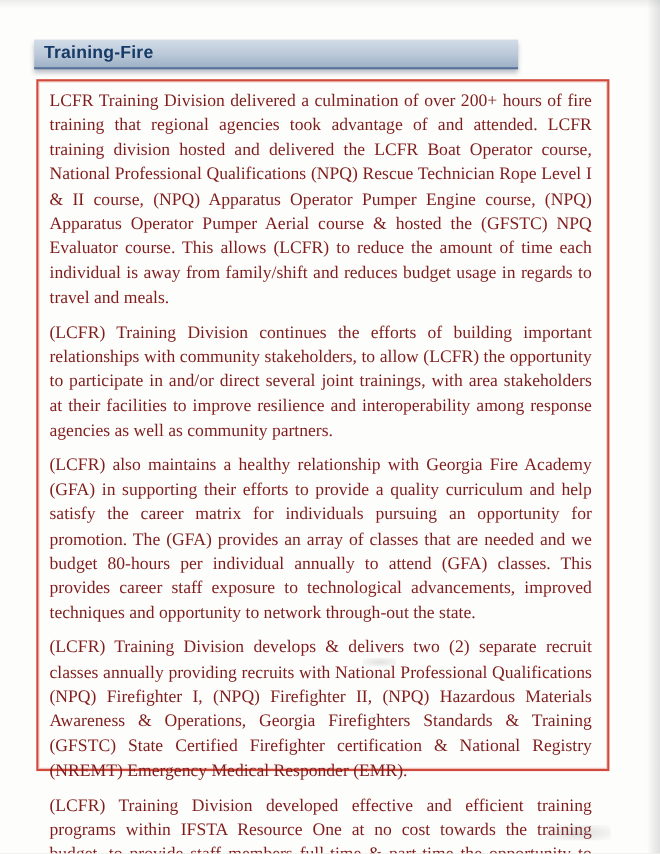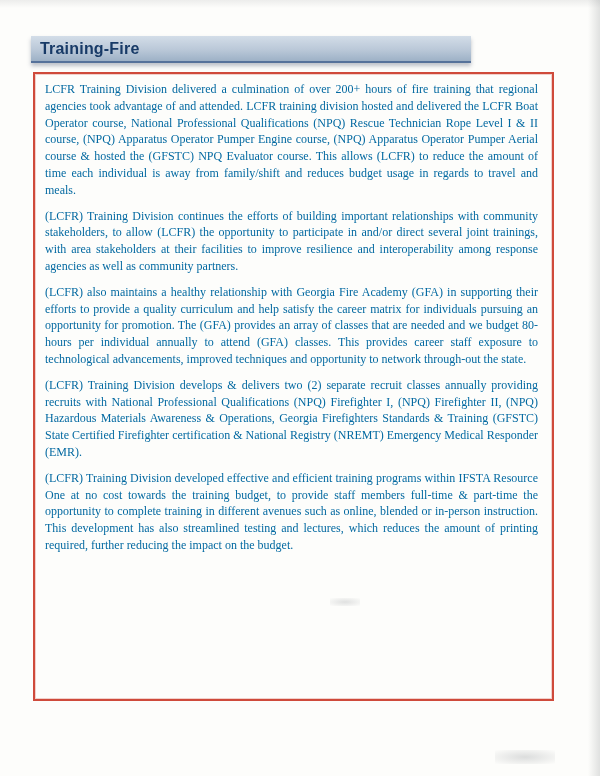--- a/index.html
+++ b/index.html
@@ -54,24 +54,24 @@
     width: 521px;
     height: 629px;
     box-sizing: border-box;
     border: 2px solid #cf4a3b;
     box-shadow: inset 0 0 0 1px rgba(207,74,59,0.25);
     padding: 7px 10px 10px 10px;
     background: #fdfdfb;
   }
   .content-box p {
     margin: 0 4px 9px 0;
-    font-size: 12px;
+    font-size: 16px;
     line-height: 1.4;
     text-align: justify;
-    color: #0369a1;
+    color: #7f1d1d;
   }
   .scan-artifact-1 {
     position: absolute;
     left: 330px; top: 598px;
     width: 30px; height: 8px;
     background: radial-gradient(ellipse at center, rgba(120,125,130,0.22), rgba(120,125,130,0));
     pointer-events: none;
   }
   .scan-artifact-2 {
     position: absolute;

